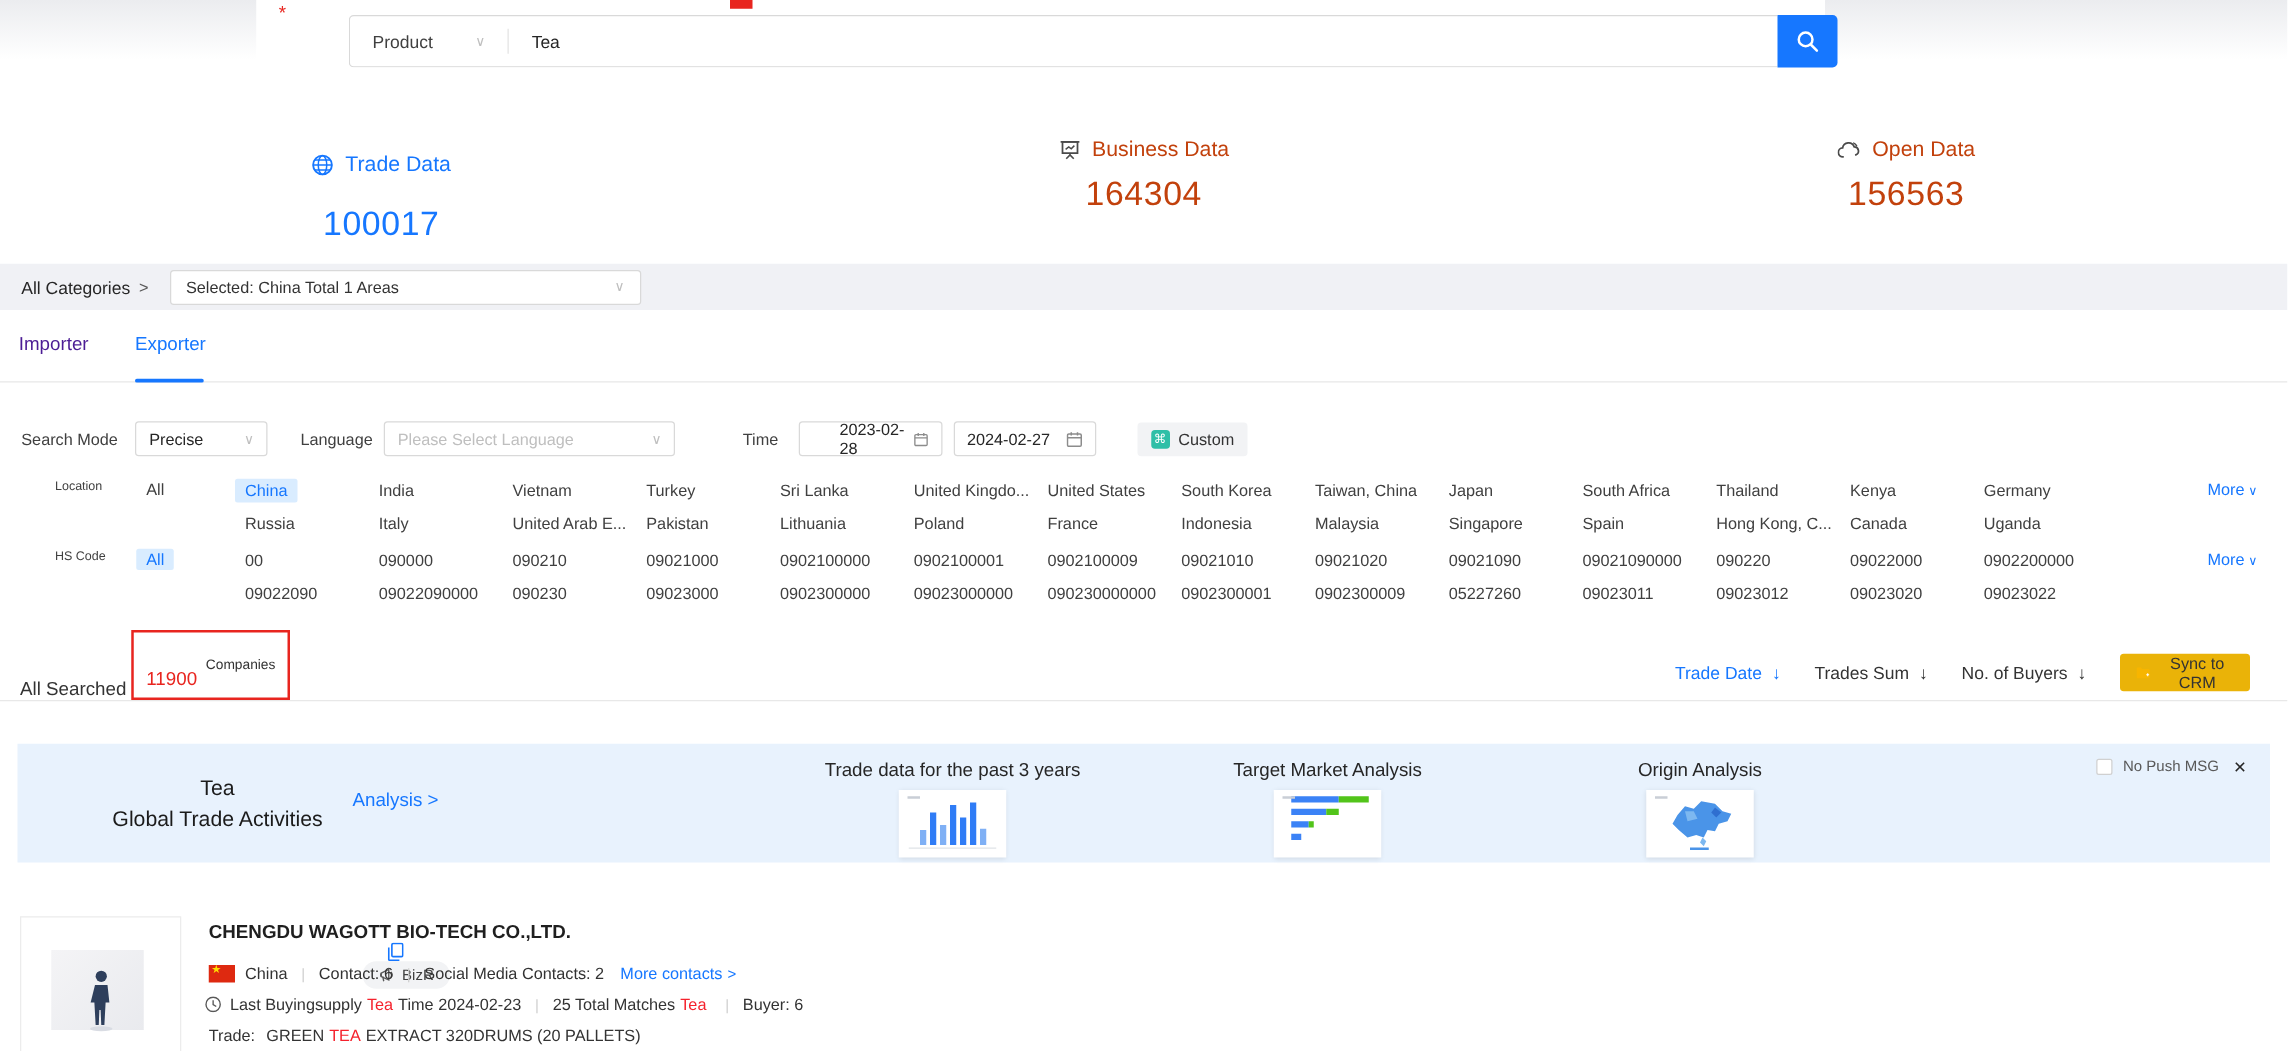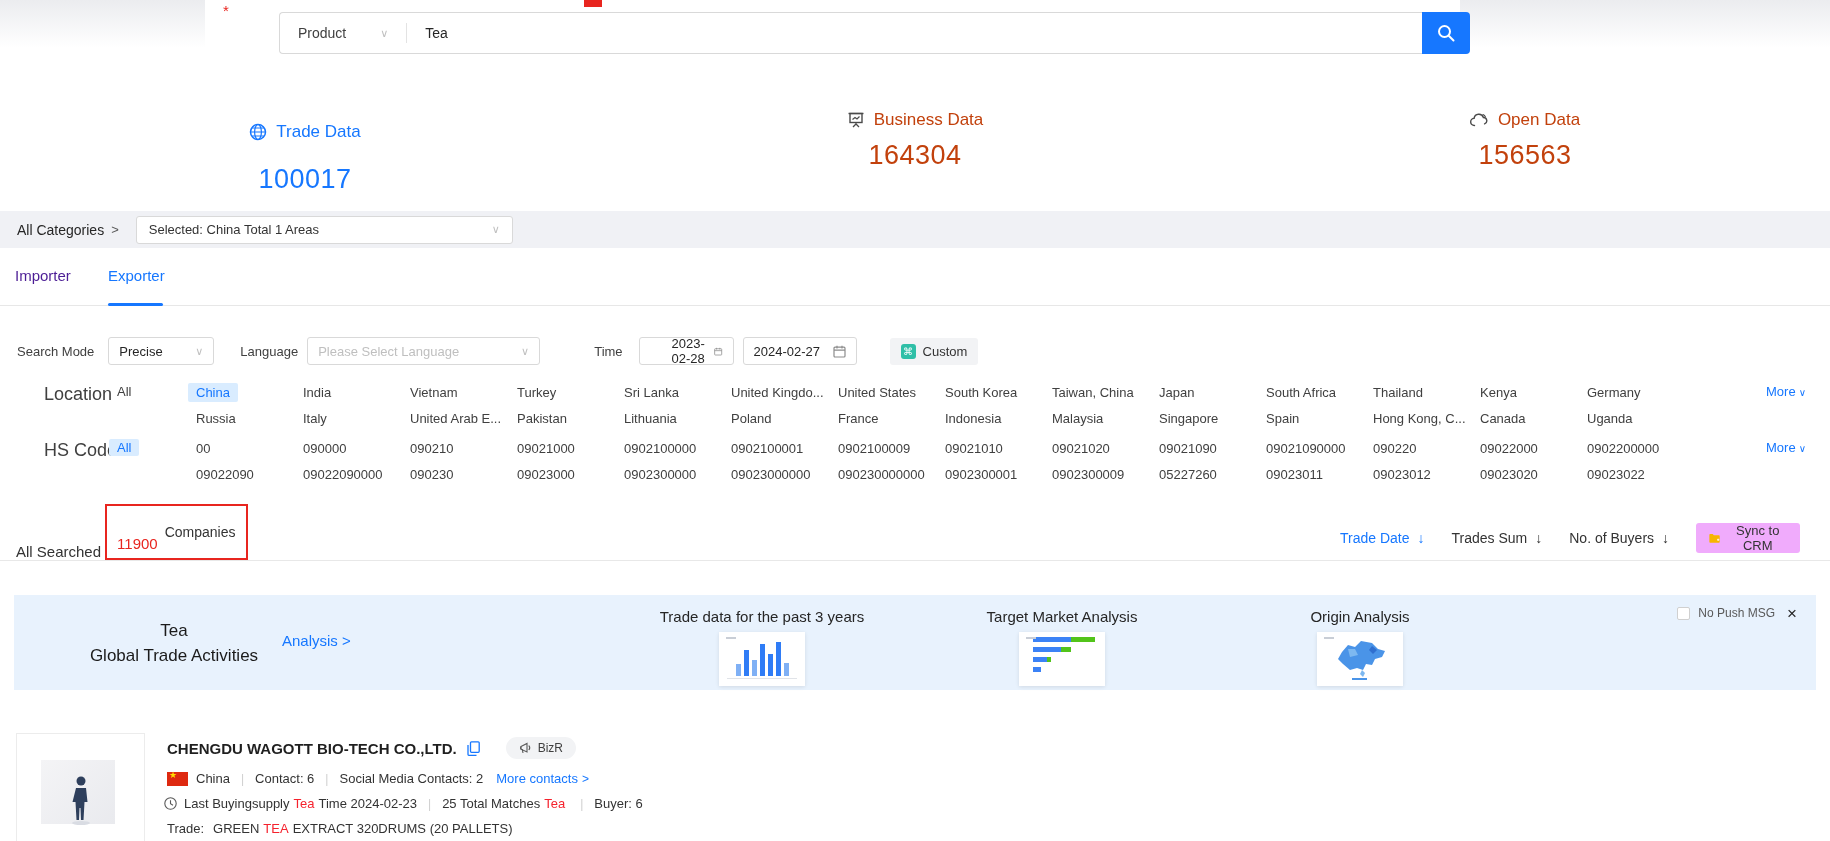--- a/index.html
+++ b/index.html
@@ -45,51 +45,51 @@
 
   
   .ctrl-row { position:absolute; left:17px; top:337px; height:28px; display:flex; align-items:center; }
   .ctrl-label { font-size:13px; color:#404040; }
   .sel { border:1px solid #d9d9d9; border-radius:3px; background:#fff; height:28px; display:flex; align-items:center; padding:0 10px; font-size:13px; color:#262626; cursor:pointer; }
   .sel-mode { width:106px; margin-left:14px; }
   .sel-lang { width:233px; margin-left:9px; color:#bfbfbf; }
   .lbl-lang { margin-left:26px; }
   .lbl-time { margin-left:54px; }
   .date-box { border:1px solid #d9d9d9; border-radius:3px; height:28px; display:flex; align-items:center; padding:0 10px; font-size:13px; color:#262626; cursor:pointer; background:#fff; }
-  .date-from { width:95px; margin-left:16px;padding-left:32px; }
+  .date-from { width:115px; margin-left:16px;padding-left:32px; }
   .date-to { width:114px; margin-left:9px; }
   .date-box svg { margin-left:auto; }
   .btn-custom { margin-left:33px; height:27px; background:#f2f3f5; border:none; border-radius:3px; display:flex; align-items:center; gap:7px; padding:0 11px; font-size:13px; color:#333; cursor:pointer; }
   .cmd-ico { width:15px; height:15px; background:#2fbfa7; color:#fff; border-radius:3px; font-size:10px; line-height:15px; text-align:center; }
 
   
-  .flabel { position:absolute; left:44px; font-size:18px; color:#404040; }
+  .flabel { position:absolute; left:44px; font-size:10px; color:#404040; }
   .fall { position:absolute; left:109px; font-size:13px; padding:1px 8px; border-radius:2px; cursor:pointer; }
   .fall-plain { color:#404040; }
   .fpill { background:#d9ecff; color:#1677ff; }
   .fgrid { position:absolute; left:188px; display:grid; grid-template-columns:repeat(14,107px); row-gap:7px; }
   .fitem { font-size:13px; color:#404040; height:19px; line-height:19px; justify-self:start; padding:0 8px; border-radius:2px; white-space:nowrap; cursor:pointer; }
   .fitem.selected { background:#d9ecff; color:#1677ff; }
   .fmore { position:absolute; left:1766px; font-size:13px; color:#1677ff; cursor:pointer; white-space:nowrap; }
   .fmore .mchev { color:#1677ff; font-size:10px; margin-left:3px; }
   .loc-label { top:384px; } .loc-all { top:383px; } .loc-grid { top:383px; } .loc-more { top:384px; }
   .hs-label { top:440px; } .hs-all { top:439px; } .hs-grid { top:439px; } .hs-more { top:440px; }
 
   
   .results-left { position:absolute; left:16px; top:520px; height:40px; display:flex; align-items:flex-end; }
   .results-prefix { font-size:15px; color:#333; }
   .red-box { margin-left:4px; border:2px solid #e8251f; padding:5px 10px 6px 10px; display:flex; align-items:center; gap:7px; }
   .red-count { color:#e8251f; font-size:15px;margin-top:24px; }
-  .red-suffix { color:#333; font-size:14px; }
+  .red-suffix { color:#333; font-size:11px; }
   .results-line { position:absolute; left:0; right:0; top:560px; height:1px; background:#e8e8e8; }
   .sort-row { position:absolute; top:518px; left:1340px; right:30px; height:40px; display:flex; align-items:center; gap:27px; justify-content:flex-end; }
   .sort-item { font-size:14px; color:#333; cursor:pointer; display:flex; align-items:center; gap:8px; white-space:nowrap; }
   .sort-active { color:#1677ff; }
   .sort-arrow { font-size:14px; }
-  .btn-crm { height:30px; background:#f0abfc; border:none; border-radius:3px; display:flex; align-items:center; gap:8px; padding:0 13px; font-size:13px; color:#333; cursor:pointer; }
+  .btn-crm { height:30px; background:#eab308; border:none; border-radius:3px; display:flex; align-items:center; gap:8px; padding:0 13px; font-size:13px; color:#333; cursor:pointer; }
 
   
   .banner { position:absolute; left:14px; right:14px; top:595px; height:95px; background:#e8f2fd; }
   .bn-title { position:absolute; left:60px; top:23px; width:200px; text-align:center; font-size:17px; color:#1b1b1b; line-height:25px; }
   .bn-analysis { position:absolute; left:268px; top:37px; font-size:15px; color:#1677ff; cursor:pointer; }
   .bn-card { position:absolute; top:0; width:260px; display:flex; flex-direction:column; align-items:center; cursor:pointer; }
   .bn-card-title { margin-top:13px; font-size:15px; color:#262626; }
   .thumb { margin-top:7px; width:86px; height:54px; background:#fff; box-shadow:0 1px 4px rgba(0,0,0,.10); display:flex; align-items:flex-end; justify-content:center; padding:6px 8px; position:relative; }
   .thumb .legend { position:absolute; left:7px; top:5px; width:10px; height:2px; background:#c9ced6; }
   .vbars { display:flex; align-items:flex-end; gap:3px; height:100%; padding-bottom:4px; }
@@ -101,21 +101,21 @@
   .hb { background:#3b82f6; height:5px; }
   .hg { background:#52c41a; height:5px; }
   .no-push { position:absolute; right:19px; top:11px; display:flex; align-items:center; gap:8px; }
   .cbx { width:13px; height:13px; background:#fff; border:1px solid #d0d0d0; border-radius:2px; cursor:pointer; }
   .no-push-label { font-size:12px; color:#595959; }
   .bn-close { font-size:17px; color:#262626; cursor:pointer; margin-left:4px; line-height:13px; }
 
   
   .c-thumb { position:absolute; left:16px; top:733px; width:129px; height:120px; border:1px solid #ececec; background:#fff; display:flex; align-items:center; justify-content:center; cursor:pointer; }
   .c-thumb .paper { position:absolute; left:24px; top:26px; width:74px; height:64px; background:linear-gradient(135deg,#f4f4f6 0%, #e9eaee 100%); }
-  .c-name-row { position:absolute; left:167px; top:737px; display:flex; align-items:center; }
+  .c-name-row { position:absolute; left:167px; top:737px; display:flex; align-items:center;flex-direction:column; }
   .c-name { font-size:15px; font-weight:700; color:#1f1f1f; cursor:pointer; }
   .copy-ico { margin-left:10px; cursor:pointer; display:flex; }
   .bizr { margin-left:26px; height:22px; background:#f2f3f5; border-radius:11px; display:flex; align-items:center; gap:6px; padding:0 13px; font-size:12px; color:#404040; cursor:pointer; }
   .c-row { position:absolute; left:167px; display:flex; align-items:center; font-size:13px; color:#333; }
   .c-row2 { top:771px; } .c-row3 { top:796px; left:164px; } .c-row4 { top:821px; }
   .pipe { color:#cfcfcf; margin:0 11px; font-size:12px; }
   .flag { width:21px; height:14px; background:#de2910; position:relative; margin-right:8px; flex:none; }
   .flag .st { position:absolute; left:2px; top:-2px; color:#ffde00; font-size:9px; }
   .kw-red { color:#f5222d; margin:0 4px; }
   .more-contacts { color:#1677ff; margin-left:13px; cursor:pointer; }

